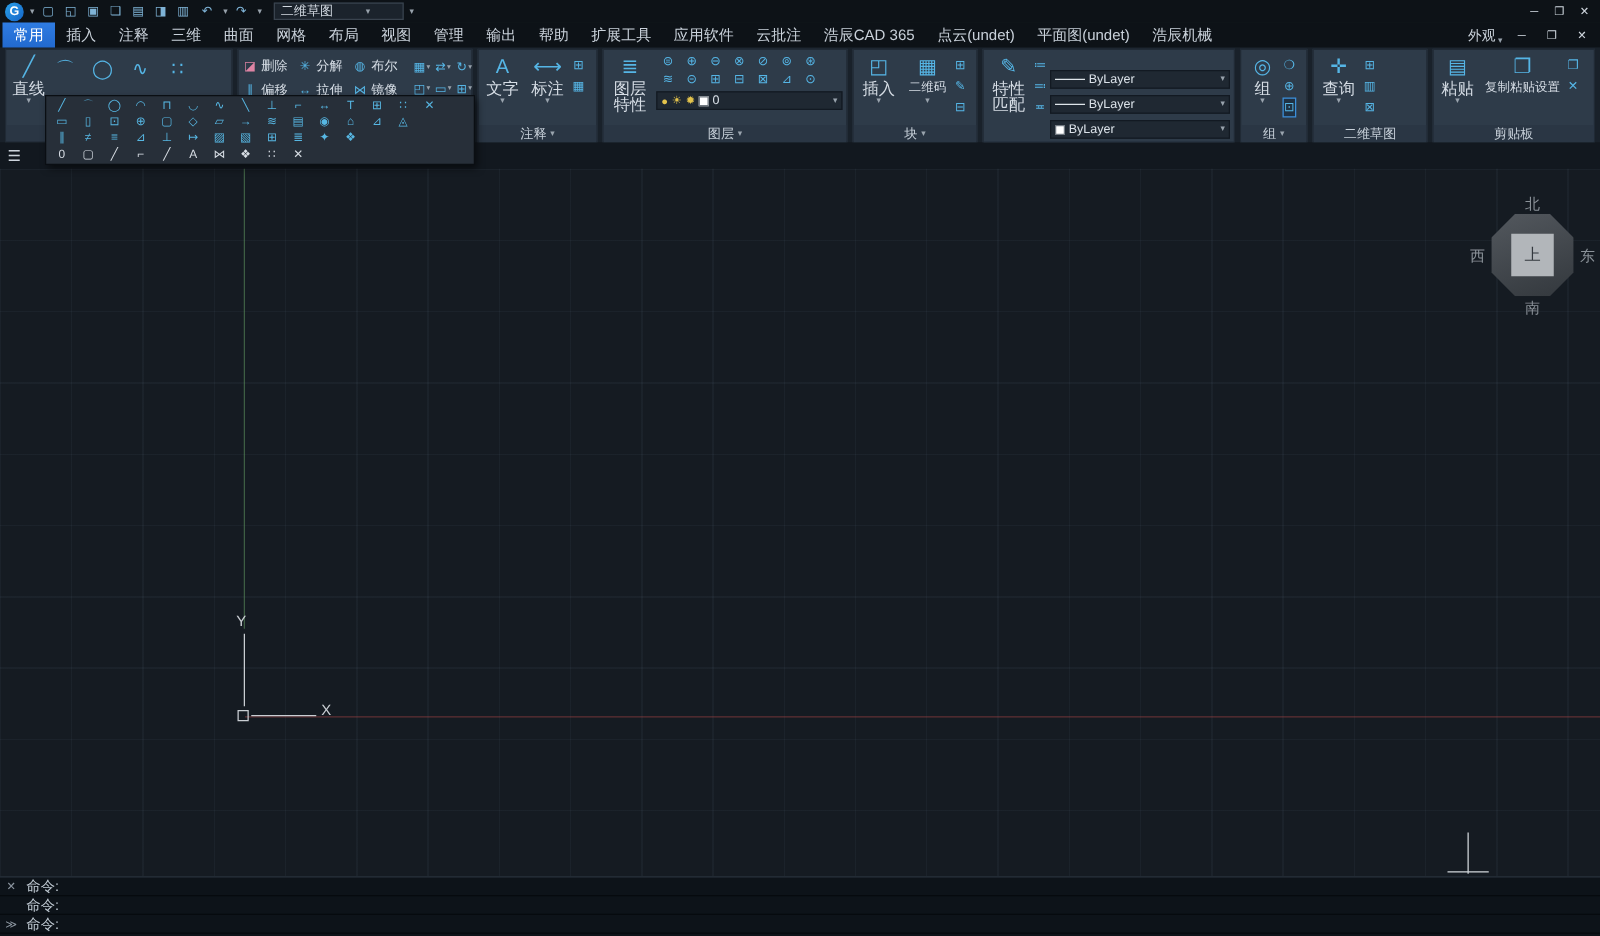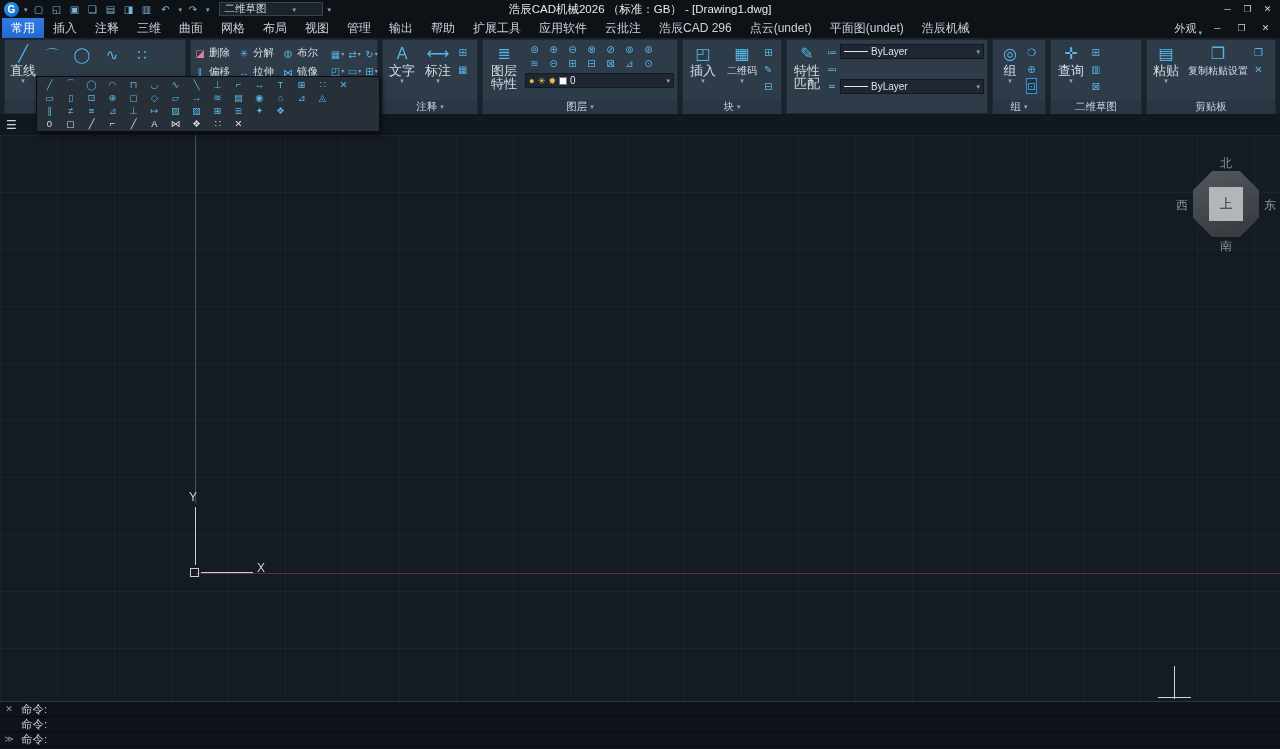--- a/index.html
+++ b/index.html
@@ -59,21 +59,21 @@
   .mini-col .mi-btn{height:14px}
 
   .lay-right{display:flex;flex-direction:column;gap:3px;flex:1}
   .lay-grid{display:grid;grid-template-columns:repeat(7,19px);grid-auto-rows:14px}
   .cbx{display:flex;align-items:center;background:#1f2832;border:1px solid #121922;height:15px;padding:0 3px;gap:3px;font-size:10px;color:#dbe2e9}
   .cbx .c{margin-left:auto}
   .sw{font-size:9px}
   .sw.y{color:#e3c34c}
   .swatch{width:8px;height:8px;background:#ffffff;border:1px solid #707880;display:inline-block}
   .lsample{width:24px;height:1px;background:#dfe5ea;display:inline-block}
-  .prop-col{display:flex;flex-direction:column;gap:20px;flex:1;margin-top:2px}
+  .prop-col{display:flex;flex-direction:column;gap:5px;flex:1;margin-top:14px}
 
   
   .flyout{position:absolute;left:36px;top:76px;width:344px;background:#272f39;border:1px solid #0a0e13;
     box-shadow:2px 3px 6px rgba(0,0,0,.55);z-index:10;padding:1px 2px}
   .fr{display:flex;height:13px;align-items:center}
   .fc{width:21px;text-align:center;font-size:9.5px;color:#57b7e3}
   .fr-b .fc{color:#d8dee5}
 
   
   .subbar{top:114px;height:21px;background:#12181f;display:flex;align-items:center;padding:0 6px}
@@ -128,21 +128,20 @@
     </div>
   <span class="tbico">↶</span>
   <span class="c">▾</span>
   <span class="tbico">↷</span>
   <span class="c">▾</span>
   <div class="ws">
     <span>二维草图</span>
     <span class="c">▾</span>
   </div>
   <span class="c">▾</span>
-  <div class="wtitle">浩辰CAD机械2026 （标准：GB） - [Drawing1.dwg]</div>
   <div class="winbtns">
     <span class="wb">─</span>
     <span class="wb">❐</span>
     <span class="wb">✕</span>
   </div>
 </div>
 
 <div class="bar tabbar">
   <div class="tabs">
 
@@ -153,21 +152,21 @@
       <span class="tab">曲面</span>
       <span class="tab">网格</span>
       <span class="tab">布局</span>
       <span class="tab">视图</span>
       <span class="tab">管理</span>
       <span class="tab">输出</span>
       <span class="tab">帮助</span>
       <span class="tab">扩展工具</span>
       <span class="tab">应用软件</span>
       <span class="tab">云批注</span>
-      <span class="tab">浩辰CAD 296</span>
+      <span class="tab">浩辰CAD 365</span>
       <span class="tab">点云(undet)</span>
       <span class="tab">平面图(undet)</span>
       <span class="tab">浩辰机械</span>
     </div>
   <div class="tabbar-right">
     <span class="appr">
       <span>外观</span>
       <span class="c">▾</span>
     </span>
     <span class="wb">─</span>

